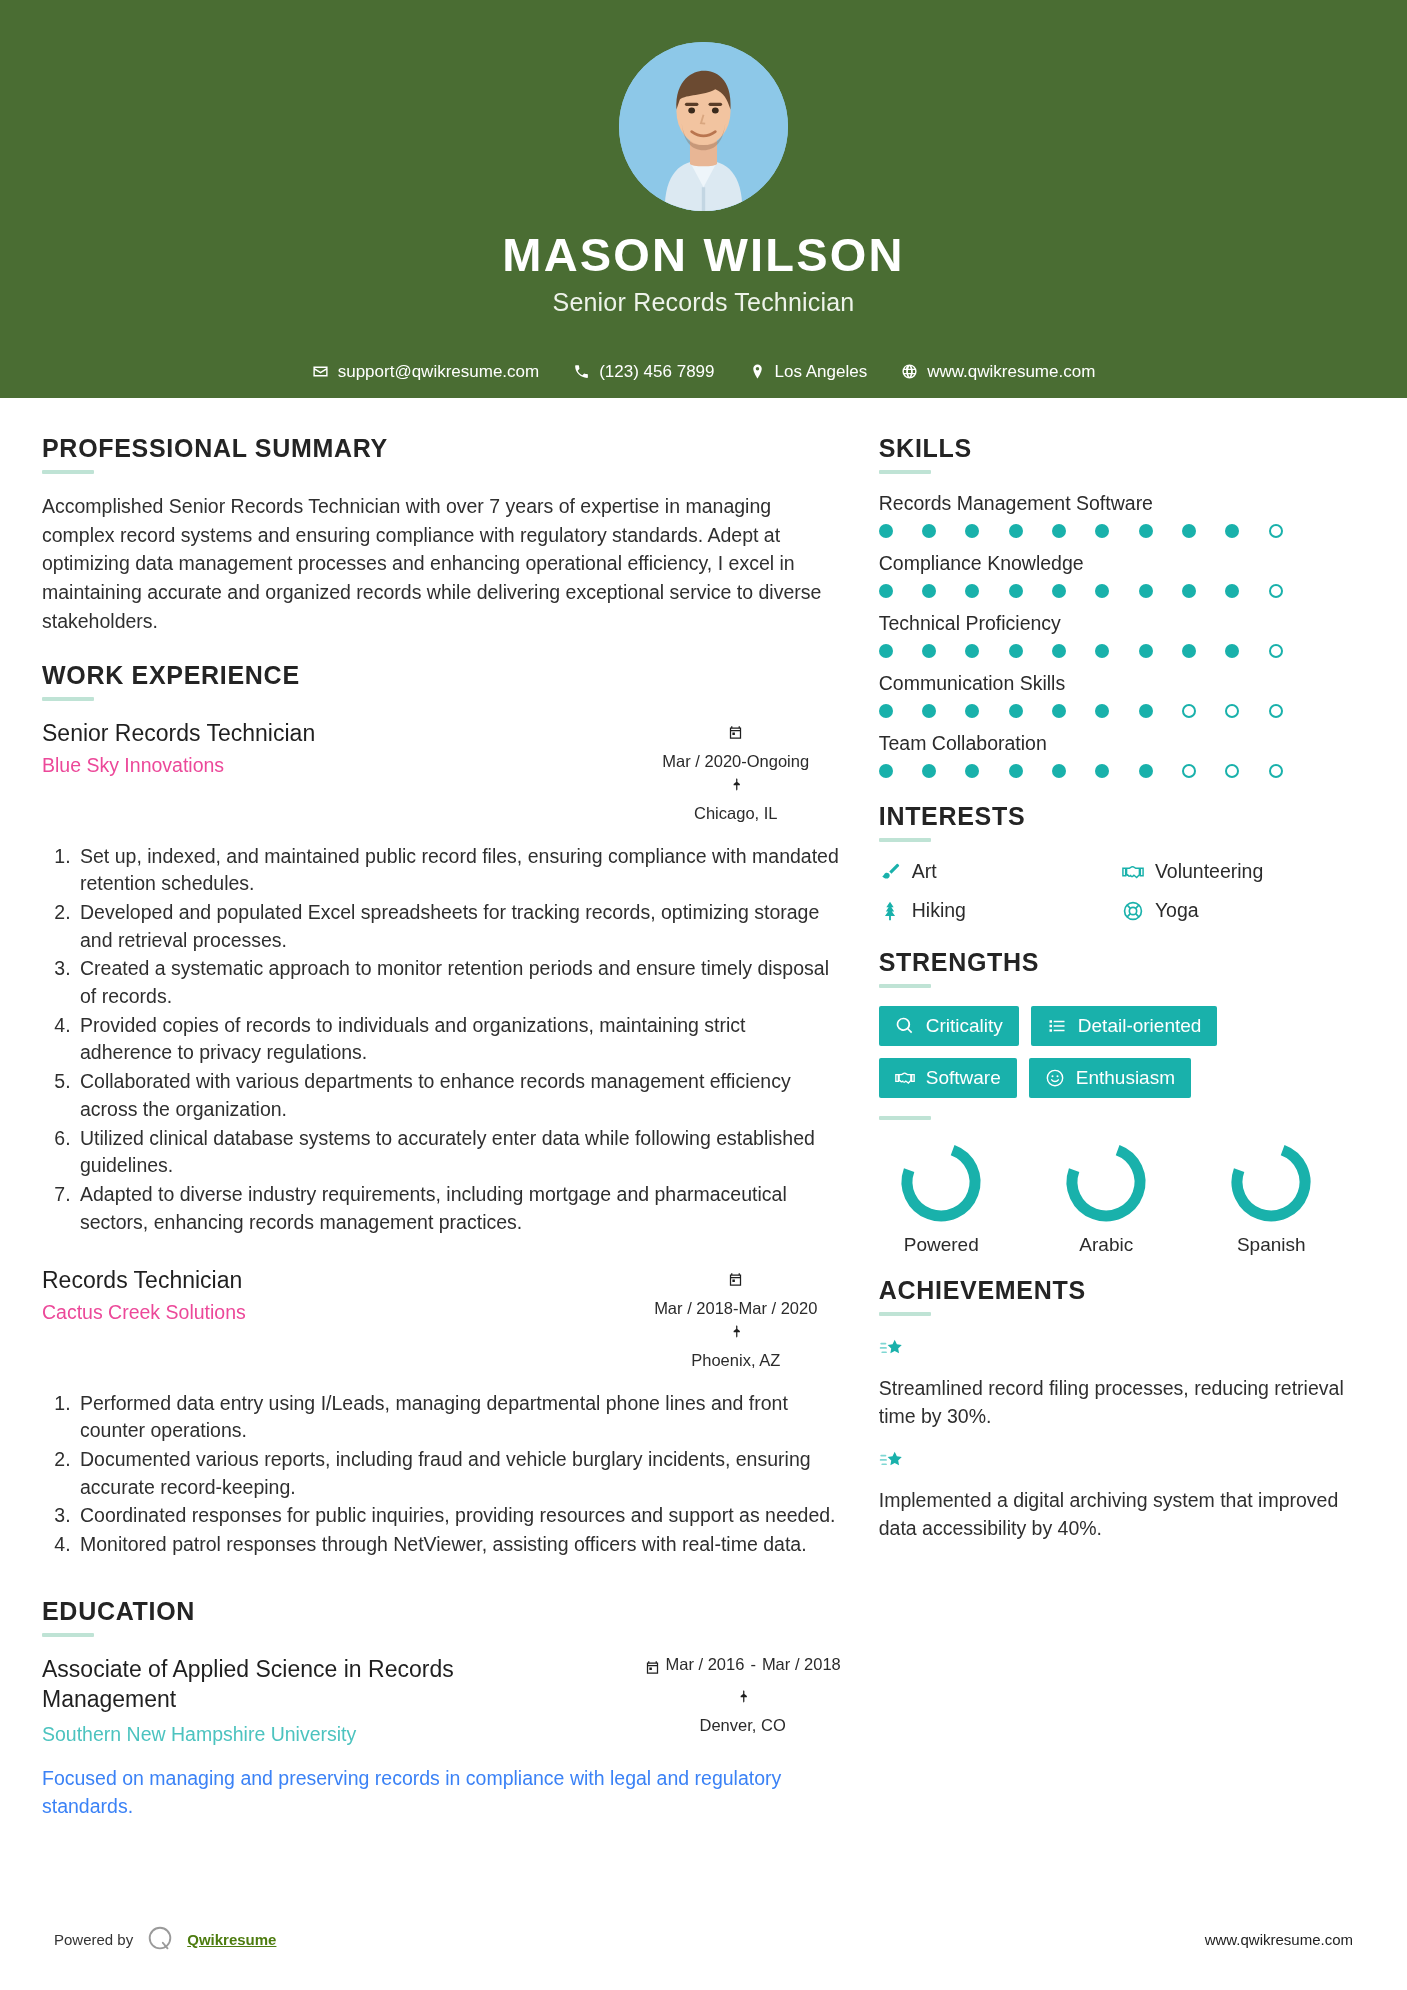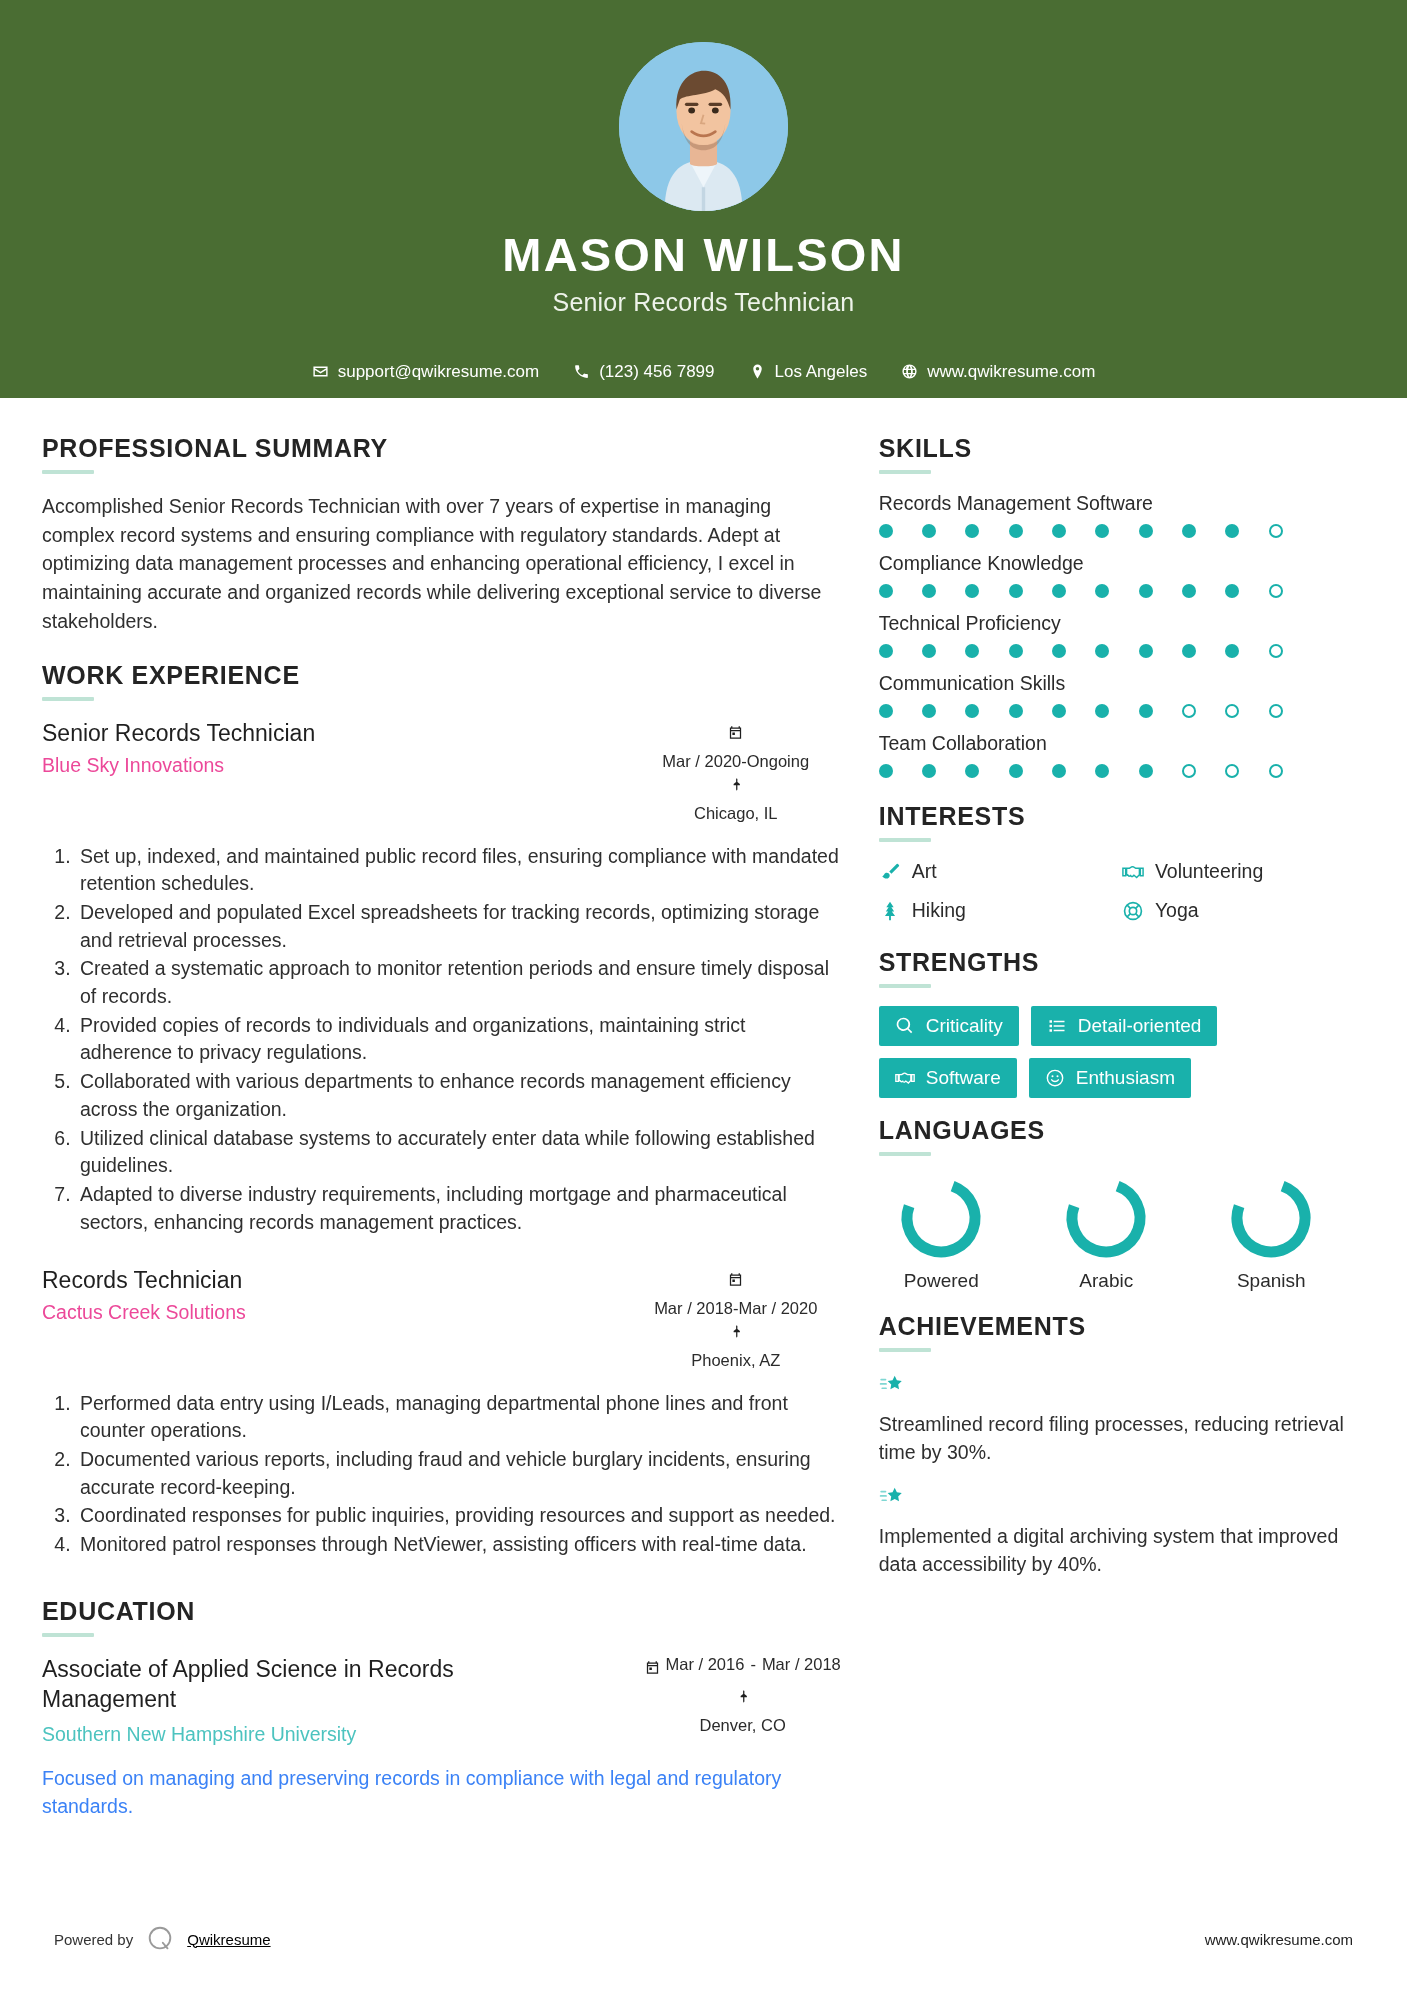--- a/index.html
+++ b/index.html
@@ -209,21 +209,21 @@
     margin-top: auto;
     padding: 0 54px 36px 54px;
     display: flex;
     justify-content: space-between;
     align-items: center;
     font-size: 15px;
     color: #333333;
   }
   .footer-left { display: flex; align-items: center; gap: 12px; }
   .footer-logo { width: 30px; height: 30px; display: inline-flex; }
-  .footer-brand { text-decoration: underline; color: #000000; font-weight: 400; }
+  .footer-brand { text-decoration: underline; color: #4d7c0f; font-weight: 700; }
   .footer-right { color: #222222; }
 </style>
 </head>
 <body>
 
 <div class="page">
 
   <div class="header">
 
     <div class="avatar">
@@ -592,21 +592,20 @@
                   <path d="M8 14.2a5 5 0 008 0" fill="none" stroke="#ffffff" stroke-width="1.7" stroke-linecap="round"></path>
                 </svg>
             </span>
             <span>Enthusiasm</span>
           </div>
 
         </div>
       </div>
 
       <div class="sec" style="margin-top:18px;">
-        <div class="sec-title">LANGUAGES</div>
         <div class="sec-rule"></div>
         <div class="langs" id="langs-list">
             <div class="lang">
               <svg viewBox="0 0 88 88" width="88" height="88">
                 <circle cx="44" cy="44" r="34" fill="none" stroke="#19b1ab" stroke-width="11" stroke-linecap="butt" stroke-dasharray="160.22122533307947 53.40707511102647" transform="rotate(-70 44 44)"></circle>
               </svg>
               <div class="lang-name">Powered</div>
             </div>
             <div class="lang">
               <svg viewBox="0 0 88 88" width="88" height="88">

